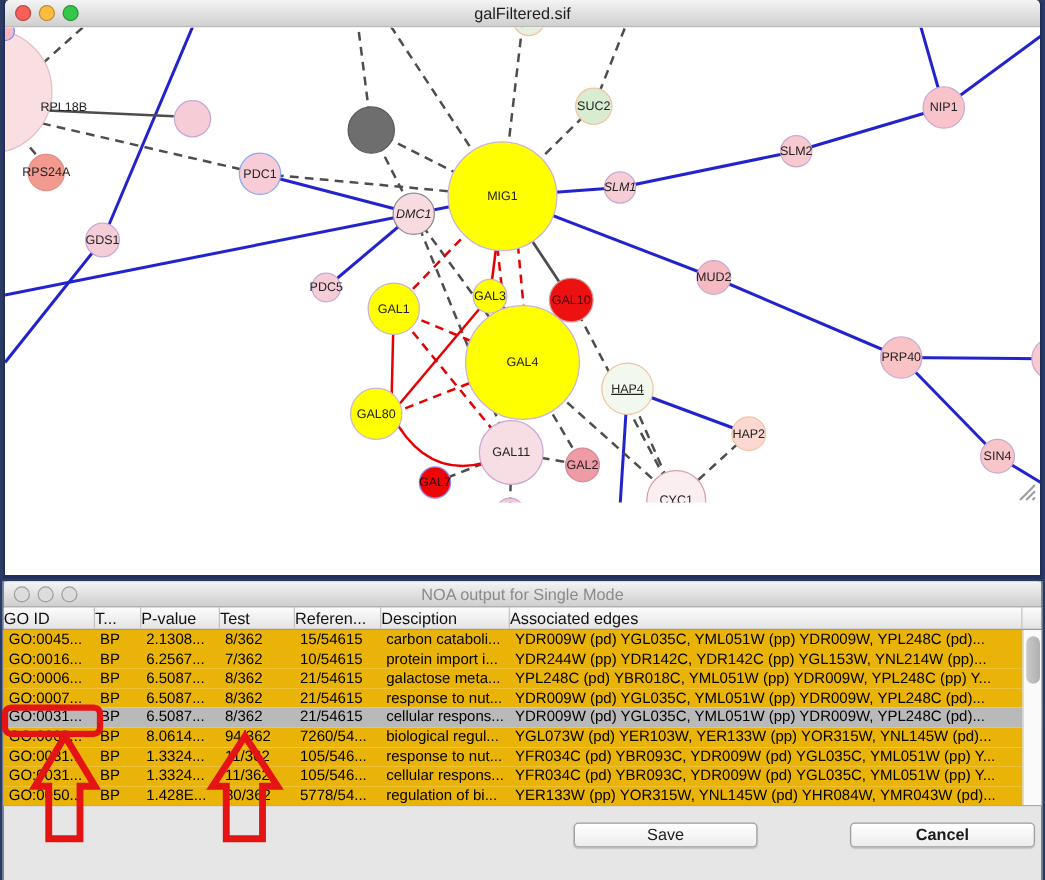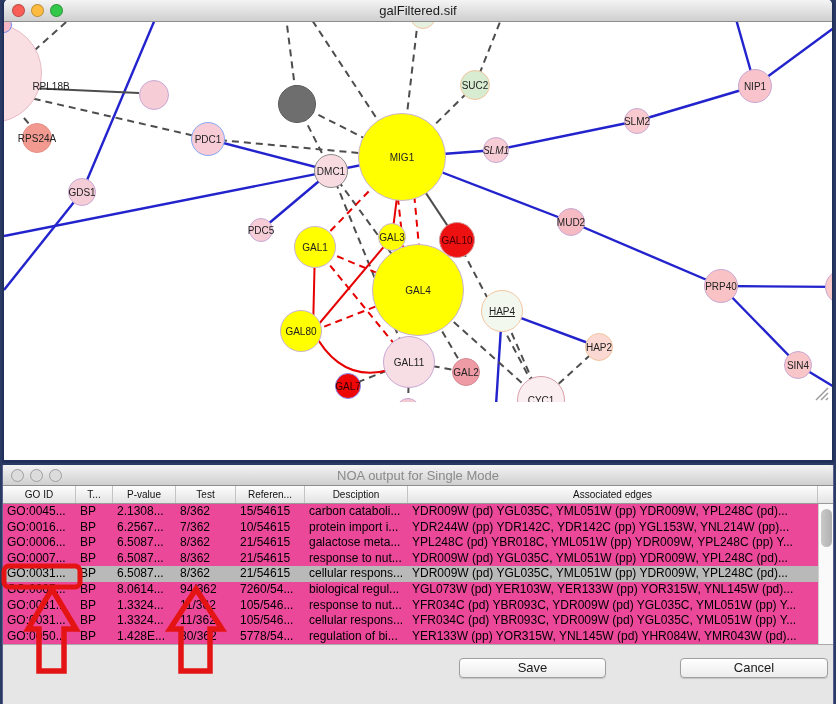--- a/index.html
+++ b/index.html
@@ -31,24 +31,24 @@
   .grip line { stroke:#9a9a9a; stroke-width:1.5; }
 
   
   #noa-window { left:2px; top:465px; width:832px; height:239px;
     background:#e6e6e6; border-left:1px solid #55618a; border-right:1px solid #55618a; }
   #noa-window .titlebar { border-radius:4px 4px 0 0; height:21px; }
   #noa-window .title { color:#8a8a8a; }
 
   #thead { display:flex; height:18px; background:linear-gradient(#fdfdfd,#e3e3e3);
     border-bottom:1px solid #9a9a9a; }
-  .hcell { font-size:10px; color:#111; text-align:center; line-height:17px;
+  .hcell { font-size:13px; color:#111; line-height:17px;
     border-right:1px solid #c3c3c3; overflow:hidden; white-space:nowrap; }
   #tbody { background:#fff; position:relative; border-bottom:1px solid #aaa; }
-  .trow { display:flex; height:15.6px; background:#ec4899; }
+  .trow { display:flex; height:15.6px; background:#eab308; }
   .trow.selected { background:#b9b9b9; }
   .tcell { font-size:12px; color:#000; padding:0 0 0 4px; white-space:nowrap;
     overflow:hidden; line-height:15.5px; }
   #vscroll { position:absolute; right:0; top:0; bottom:0; width:15px;
     background:#fafafa; border-left:1px solid #d0d0d0; }
   #vthumb { position:absolute; left:1.5px; top:5px; width:11px; height:38px;
     background:linear-gradient(90deg,#c9c9c9,#b0b0b0); border-radius:6px; }
 
   .mac-btn { position:absolute; height:20px; border:1px solid #9f9f9f;
     border-radius:4px; background:linear-gradient(#ffffff,#ececec);
@@ -135,21 +135,21 @@
         <div class="gnode" style="left: 64px; top: 156px; width: 28px; height: 28px; background: rgb(245, 205, 214); border: 1.5px solid rgb(201, 168, 212);">
           <span>GDS1</span>
         </div>
         <div class="gnode" style="left: 187px; top: 100px; width: 34px; height: 34px; background: rgb(248, 204, 214); border: 1.5px solid rgb(133, 168, 245);">
           <span>PDC1</span>
         </div>
         <div class="gnode" style="left: 245px; top: 196px; width: 24px; height: 24px; background: rgb(246, 205, 214); border: 1.5px solid rgb(201, 168, 212);">
           <span>PDC5</span>
         </div>
         <div class="gnode" style="left: 274px; top: 63px; width: 38px; height: 38px; background: rgb(110, 110, 110); border: 1.5px solid rgb(90, 90, 90);"></div>
-        <div class="gnode" style="left: 310px; top: 132px; width: 34px; height: 34px; background: rgb(247, 219, 224); border: 1.5px solid rgb(138, 138, 138);">
+        <div class="gnode" style="left: 310px; top: 132px; width: 34px; height: 34px; background: rgb(247, 219, 224); border: 1.5px solid rgb(138, 138, 138); font-style: italic;">
           <span>DMC1</span>
         </div>
         <div class="gnode" style="left: 354px; top: 91px; width: 88px; height: 88px; background: rgb(255, 255, 0); border: 1.5px solid rgb(201, 179, 214);">
           <span>MIG1</span>
         </div>
         <div class="gnode" style="left: 456px; top: 48px; width: 30px; height: 30px; background: rgb(216, 236, 210); border: 1.5px solid rgb(242, 197, 160);">
           <span>SUC2</span>
         </div>
         <div class="gnode" style="left: 406px; top: -19px; width: 26px; height: 26px; background: rgb(230, 240, 222); border: 1.5px solid rgb(242, 197, 160);"></div>
         <div class="gnode" style="left: -8px; top: -5px; width: 16px; height: 16px; background: rgb(245, 184, 196); border: 1.5px solid rgb(111, 142, 240);"></div>
@@ -324,20 +324,20 @@
           <div class="tcell" style="width: 103px;">regulation of bi...</div>
           <div class="tcell" style="width: 410px;">YER133W (pp) YOR315W, YNL145W (pd) YHR084W, YMR043W (pd)...</div>
         </div>
       </div>
     <div id="vscroll">
       <div id="vthumb"></div>
     </div>
   </div>
 
   <button class="mac-btn" style="left:456px; top:193px; width:147px;">Save</button>
-  <button class="mac-btn" style="left:677px; top:193px; width:148px;">Cancel</button>
+  <button class="mac-btn" style="left:677px; top:193px; width:148px;font-weight:bold;">Cancel</button>
 </div>
 
 <svg id="annotations">
   <rect id="ann-rect" x="4" y="566" width="76" height="21" rx="5" fill="none" stroke-width="5" stroke="#e51414"></rect>
   <path id="ann-arrow1" d="M52,589 L76,629 L64,629 L64,671 L39,671 L39,629 L28,629 Z" fill="none" stroke-width="5.5" stroke="#e51414"></path>
   <path id="ann-arrow2" d="M196,589 L222,629 L210,629 L210,671 L181,671 L181,629 L170,629 Z" fill="none" stroke-width="5.5" stroke="#e51414"></path>
 </svg>
 
 </body></html>

